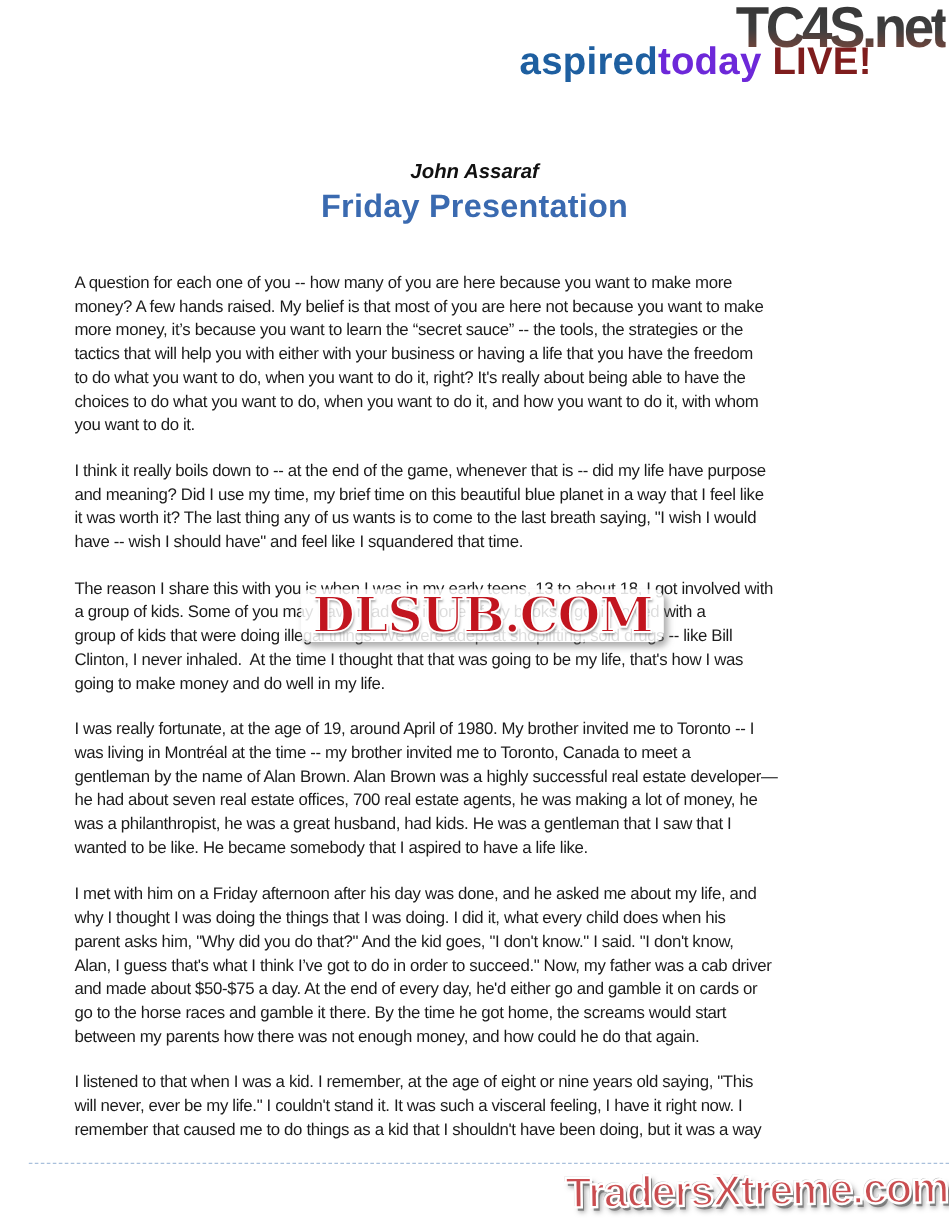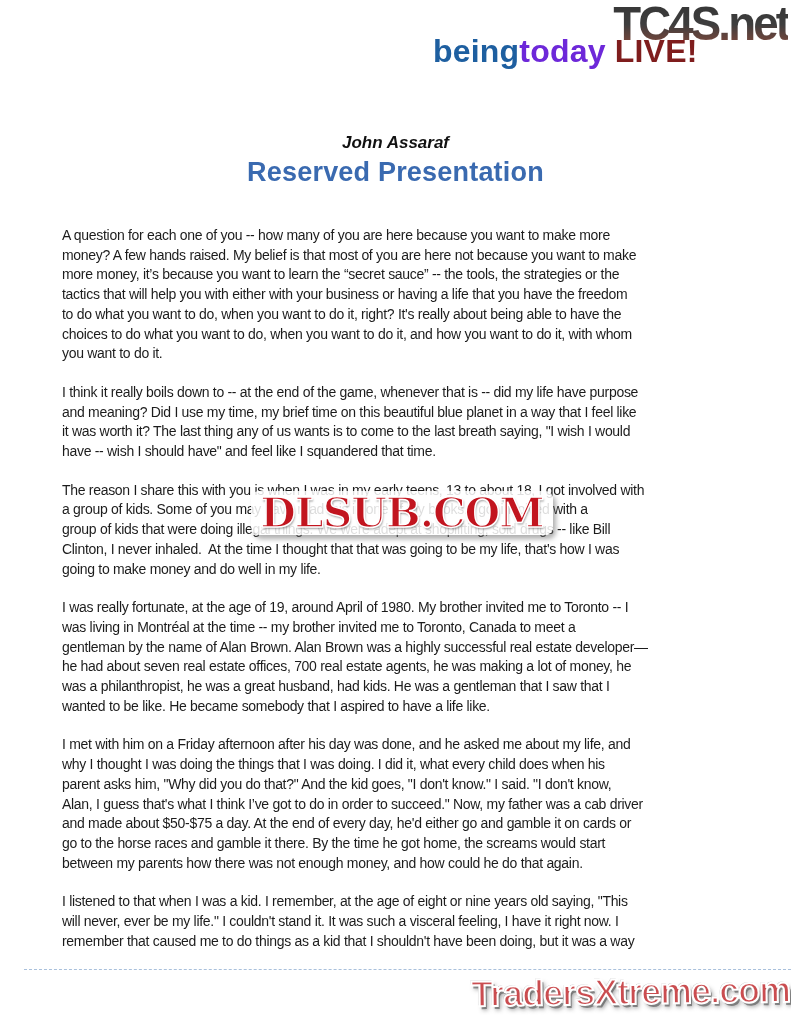--- a/index.html
+++ b/index.html
@@ -155,27 +155,27 @@
     white-space: nowrap;
     z-index: 6;
   }
 </style>
 </head>
 <body>
 
 <div class="page">
 
   <div class="logo">
-    <span class="engage">being</span><span class="today">today</span><span class="live"> LIVE!</span>
+    <span class="engage">aspired</span><span class="today">today</span><span class="live"> LIVE!</span>
   </div>
   <div class="wm-tc4s">TC4S.net</div>
 
   <div class="title-block">
     <div class="author">John Assaraf</div>
-    <h1 class="doc-title">Reserved Presentation</h1>
+    <h1 class="doc-title">Friday Presentation</h1>
   </div>
 
   <div class="body-text">
     <p>A question for each one of you -- how many of you are here because you want to make more
 money? A few hands raised. My belief is that most of you are here not because you want to make
 more money, it’s because you want to learn the “secret sauce” -- the tools, the strategies or the
 tactics that will help you with either with your business or having a life that you have the freedom
 to do what you want to do, when you want to do it, right? It's really about being able to have the
 choices to do what you want to do, when you want to do it, and how you want to do it, with whom
 you want to do it.</p>

